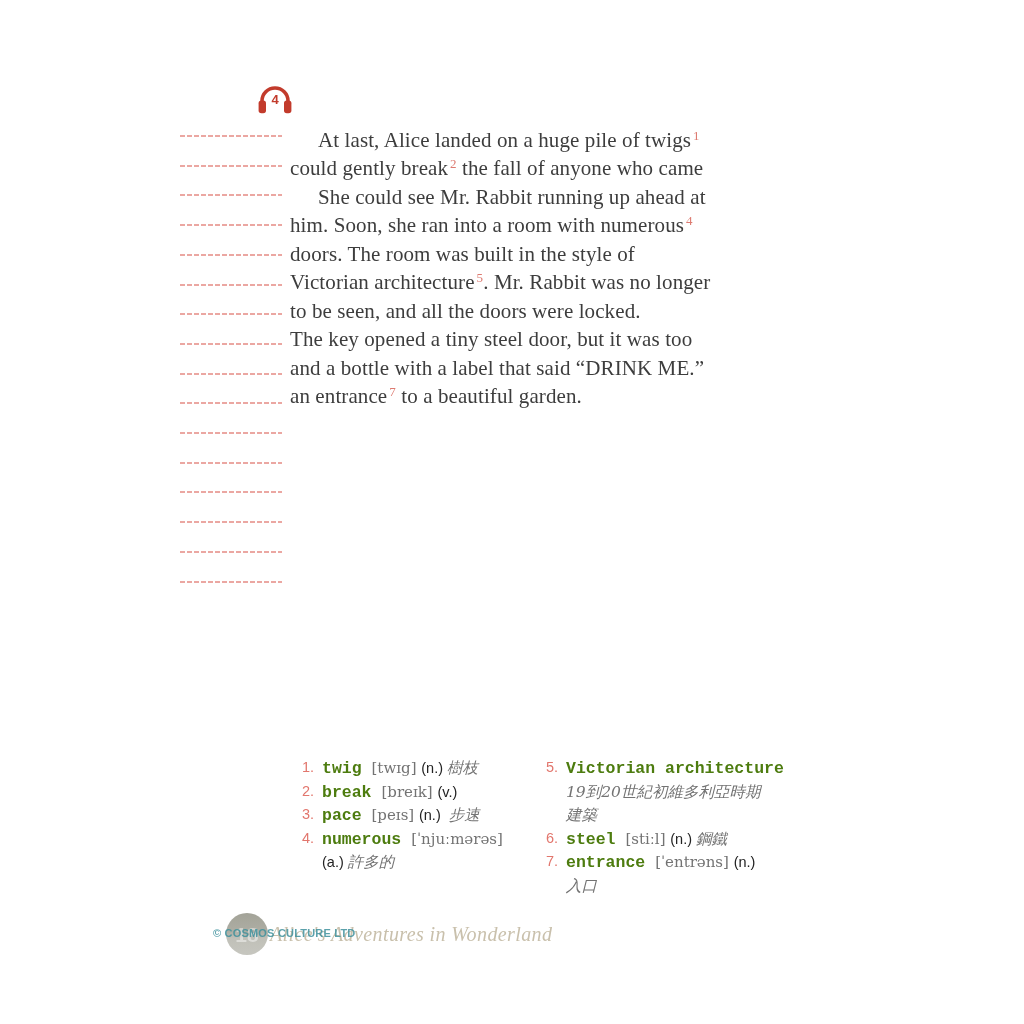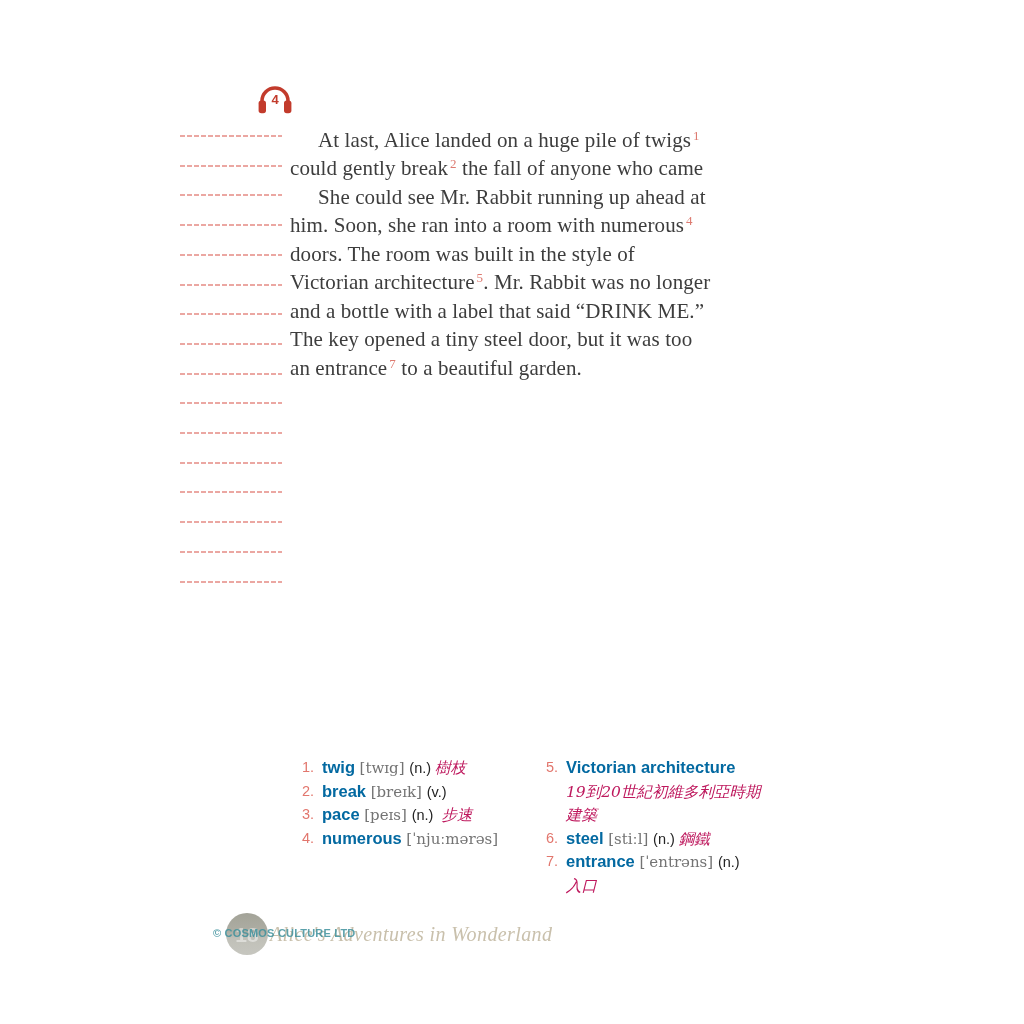--- a/index.html
+++ b/index.html
@@ -22,24 +22,24 @@
   .ind{padding-left:28px;}
   .sup{display:inline-block;position:relative;top:-7px;font-size:13px;color:#dd7a70;
        margin-left:2px;line-height:normal;}
 
   
   .vocab-col{position:absolute;top:756px;}
   .vcol-left{left:302px;width:240px;}
   .vcol-right{left:546px;width:255px;}
   .vline{position:relative;height:23.6px;line-height:23.6px;padding-left:20px;white-space:pre;}
   .vnum{position:absolute;left:0;top:0;color:#e2766d;font-family:"Liberation Sans",sans-serif;font-size:14.5px;}
-  .w{font-family:Liberation Sans, sans-serif;font-weight:700;font-size:16.5px;color:#0369a1;margin-top:32px;}
+  .w{font-family:Liberation Mono, monospace;font-weight:700;font-size:16.5px;color:#4d7c0f;margin-top:32px;}
   .p{font-family:"DejaVu Serif",serif;font-size:15px;color:#737373;}
   .m{font-family:"Liberation Sans",sans-serif;font-size:14.5px;color:#232323;}
-  .zh{font-family:"DejaVu Serif",serif;font-style:italic;font-size:15.5px;color:#be185d;}
+  .zh{font-family:"DejaVu Serif",serif;font-style:italic;font-size:15.5px;color:#737373;}
 
   
   .pg-badge{position:absolute;left:226px;top:913px;width:42px;height:42px;border-radius:50%;
             background:linear-gradient(to bottom,#a3a398 0%,#aeaea4 45%,#c0c0b8 60%,#c6c6bf 100%);
             z-index:1;}
   .pg-num{position:absolute;left:0;right:0;top:10px;text-align:center;
           font-family:"Liberation Sans",sans-serif;font-weight:700;font-size:21px;
           color:rgba(255,255,255,0.45);}
   .book-title{position:absolute;left:270px;top:923px;z-index:2;
               font-family:"Liberation Serif",serif;font-style:italic;font-size:20px;
@@ -86,33 +86,35 @@
   <div class="story">
       <div>
         <div class="sline ind"><span>At last, Alice landed on a huge pile of twigs</span><span class="sup">1</span></div>
         <div class="sline"><span>could gently break</span><span class="sup">2</span><span> the fall of anyone who came</span></div>
       </div>
       <div>
         <div class="sline ind"><span>She could see Mr. Rabbit running up ahead at</span></div>
         <div class="sline"><span>him. Soon, she ran into a room with numerous</span><span class="sup">4</span></div>
         <div class="sline"><span>doors. The room was built in the style of</span></div>
         <div class="sline"><span>Victorian architecture</span><span class="sup">5</span><span>. Mr. Rabbit was no longer</span></div>
+        <div class="sline"><span>to be seen, and all the doors were locked.</span></div>
       </div>
       <div>
+        <div class="sline"><span>The key opened a tiny steel door, but it was too</span></div>
         <div class="sline"><span>and a bottle with a label that said “DRINK ME.”</span></div>
-        <div class="sline"><span>The key opened a tiny steel door, but it was too</span></div>
         <div class="sline"><span>an entrance</span><span class="sup">7</span><span> to a beautiful garden.</span></div>
       </div>
     </div>
 
   <div class="vocab-col vcol-left">
       <div class="vline"><span class="vnum">1.</span><span class="w">twig </span><span class="p">[twɪg] </span><span class="m">(n.) </span><span class="zh">樹枝</span></div>
       <div class="vline"><span class="vnum">2.</span><span class="w">break </span><span class="p">[breɪk] </span><span class="m">(v.)</span></div>
       <div class="vline"><span class="vnum">3.</span><span class="w">pace </span><span class="p">[peɪs] </span><span class="m">(n.)  </span><span class="zh">步速</span></div>
       <div class="vline"><span class="vnum">4.</span><span class="w">numerous </span><span class="p">[ˈnjuːmərəs]</span></div>
+      <div class="vline"><span class="m">(a.) </span><span class="zh">許多的</span></div>
     </div>
   <div class="vocab-col vcol-right">
       <div class="vline"><span class="vnum">5.</span><span class="w">Victorian architecture</span></div>
       <div class="vline"><span class="zh">19到20世紀初維多利亞時期</span></div>
       <div class="vline"><span class="zh">建築</span></div>
       <div class="vline"><span class="vnum">6.</span><span class="w">steel </span><span class="p">[stiːl] </span><span class="m">(n.) </span><span class="zh">鋼鐵</span></div>
       <div class="vline"><span class="vnum">7.</span><span class="w">entrance </span><span class="p">[ˈentrəns] </span><span class="m">(n.)</span></div>
       <div class="vline"><span class="zh">入口</span></div>
     </div>
 

